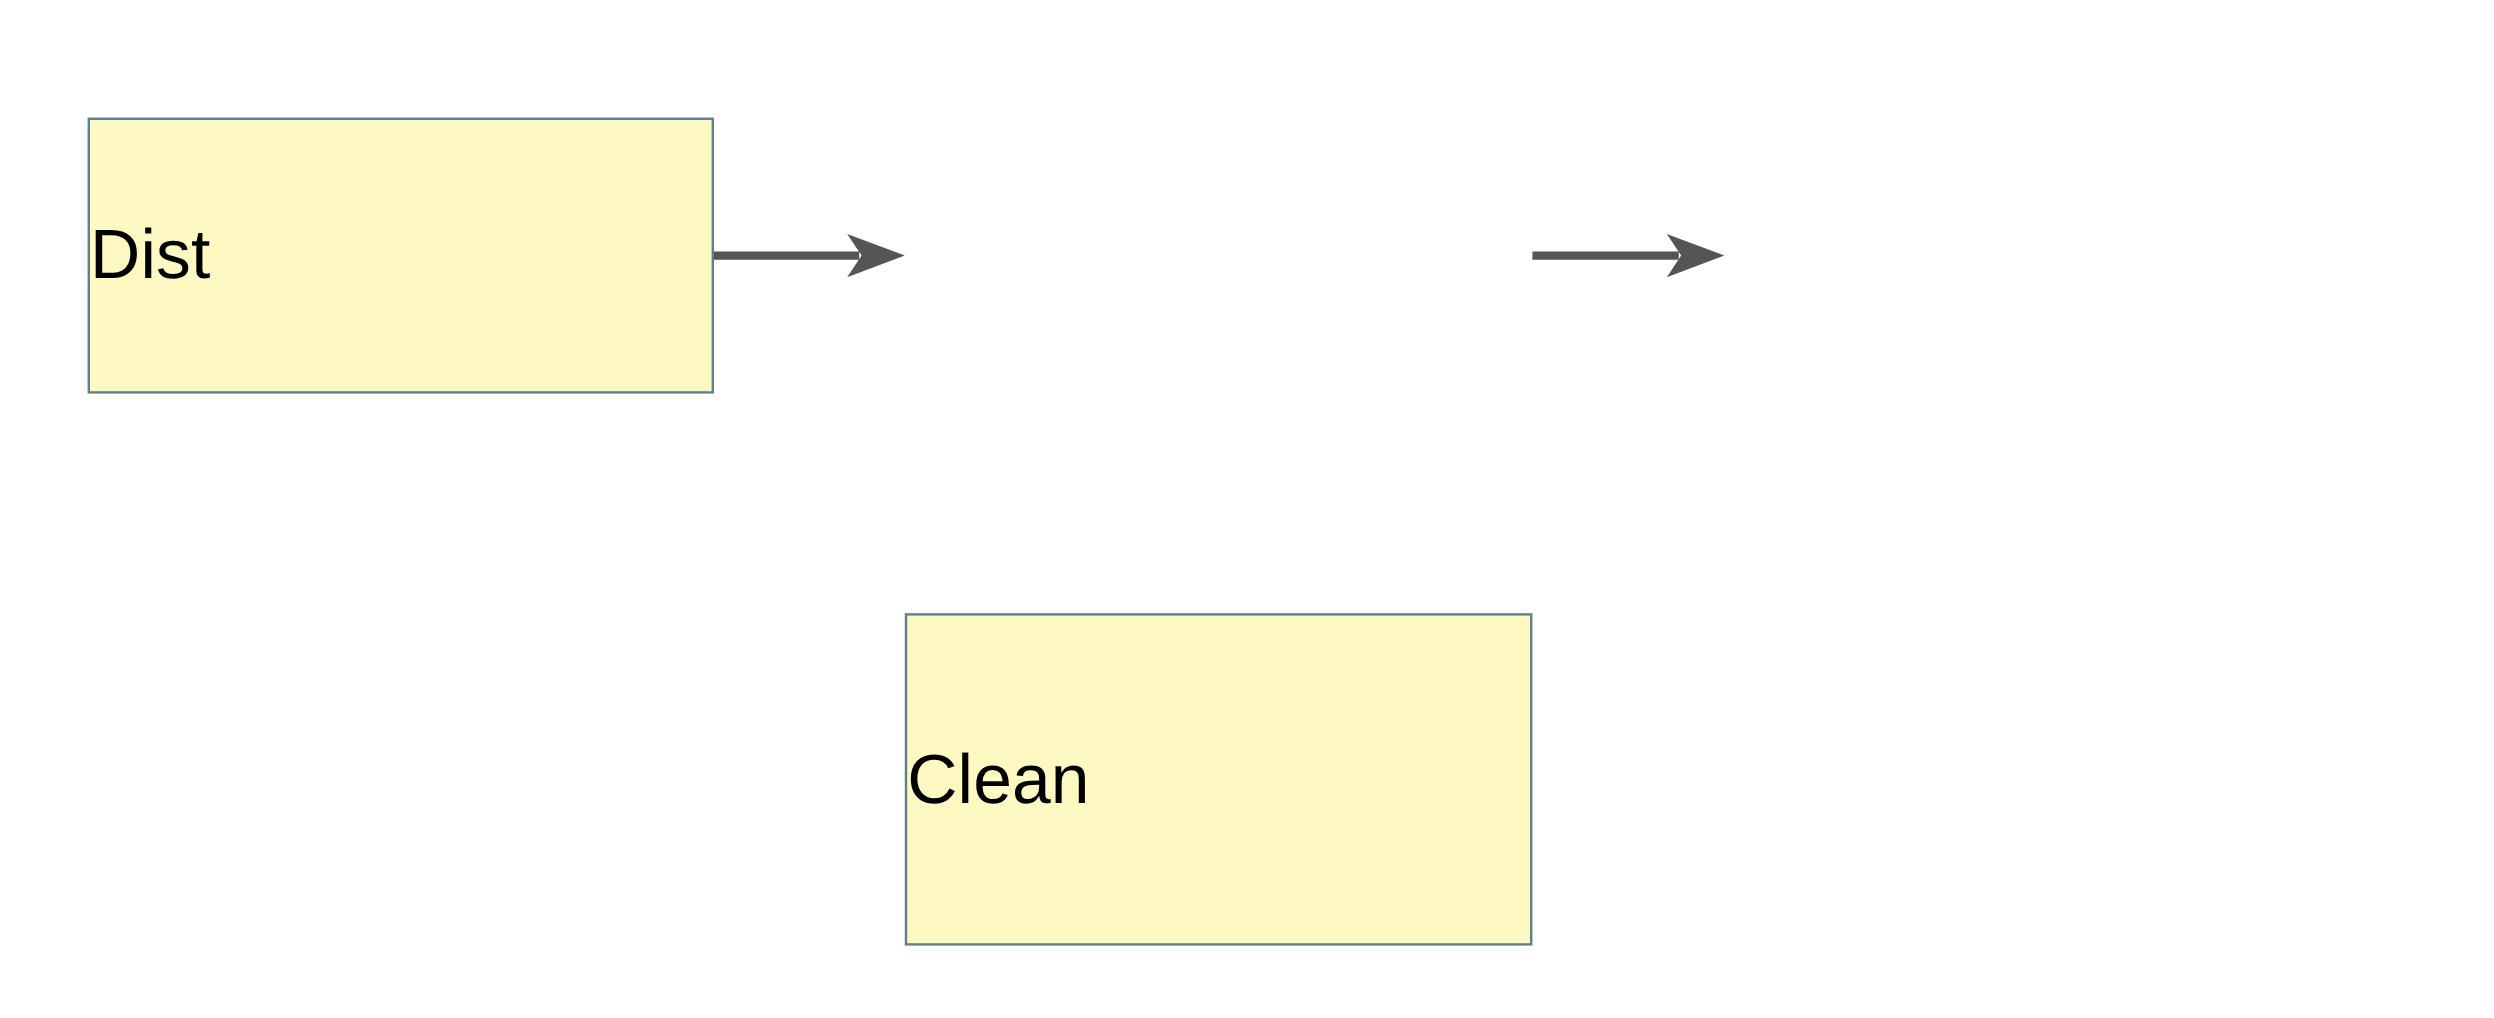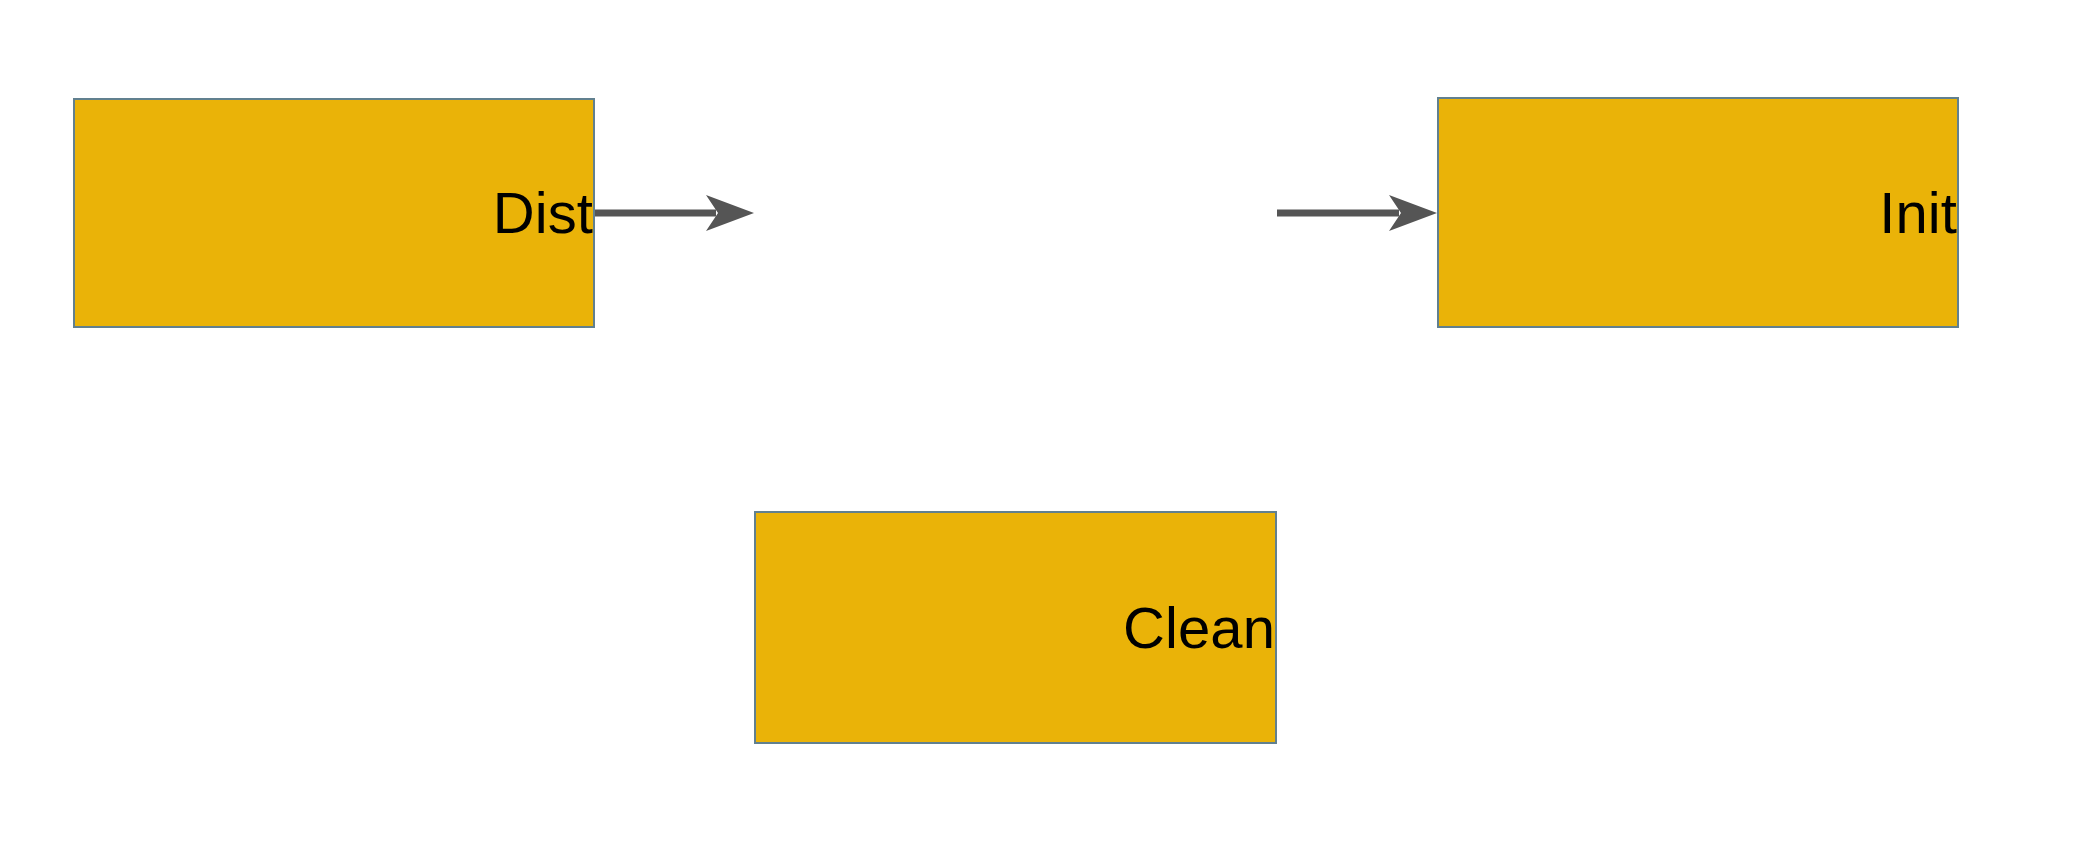--- a/index.html
+++ b/index.html
@@ -16,22 +16,22 @@
     width: 2078px;
     height: 848px;
     background: #ffffff;
     overflow: hidden;
   }
   .node {
     position: absolute;
     box-sizing: border-box;
     display: flex;
     align-items: center;
-    justify-content: flex-end;
-    background: #eab308;
+    justify-content: flex-start;
+    background: #fef9c3;
     border: 2px solid #61808f;
     border-radius: 0;
   }
   .node-label {
     font-family: "Liberation Sans", sans-serif;
     font-size: 58px;
     font-weight: 400;
     line-height: 1;
     color: #000000;
     letter-spacing: 0.1px;
@@ -70,21 +70,18 @@
       <path class="edge-path" d="M 1277 213 L 1399 213"></path>
       <path class="edge-head" d="M 1437 213 L 1389 195 L 1401 213 L 1389 231 Z"></path>
     </g>
   </svg>
 
   <div class="node" style="left:73px; top:98px; width:522px; height:230px;">
     <span class="node-label">Dist</span>
   </div>
 
 
-  <div class="node" style="left:1437px; top:97px; width:522px; height:231px;">
-    <span class="node-label">Init</span>
-  </div>
 
-  <div class="node" style="left:754px; top:511px; width:523px; height:233px;">
+  <div class="node" style="left:754px; top:511px; width:523px; height:277px;">
     <span class="node-label">Clean</span>
   </div>
 
 </div>
 
 </body></html>

